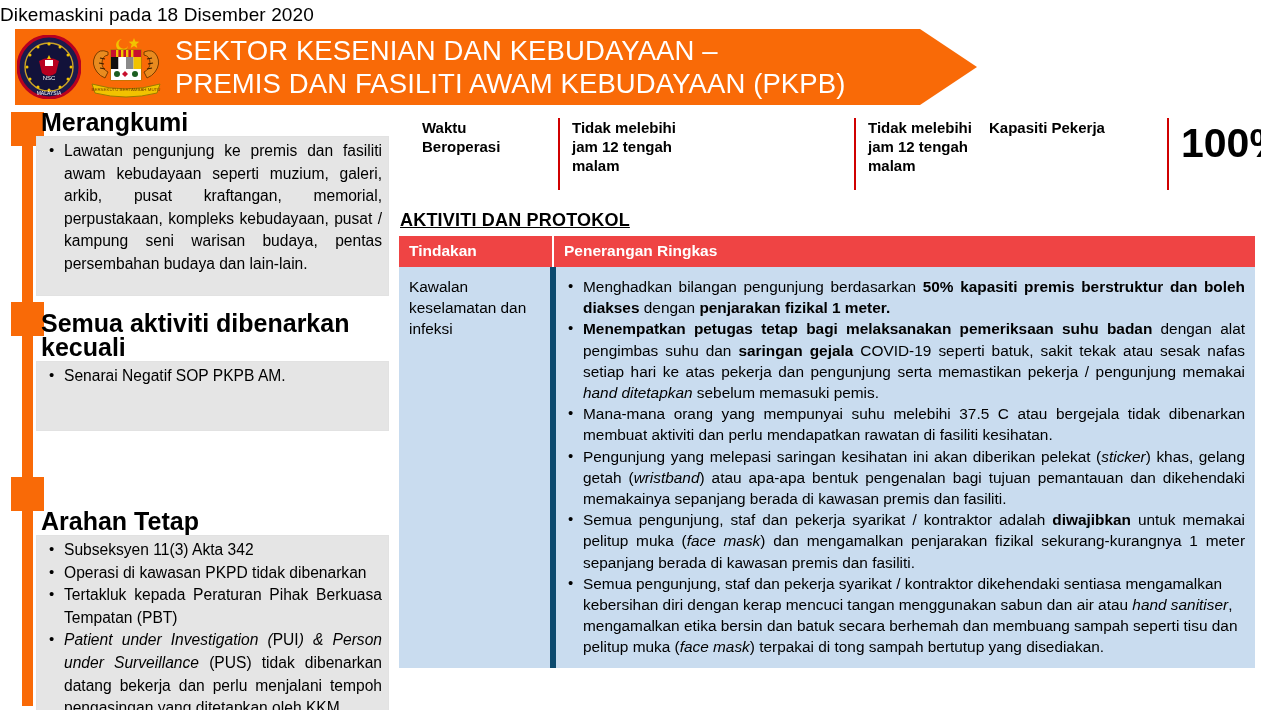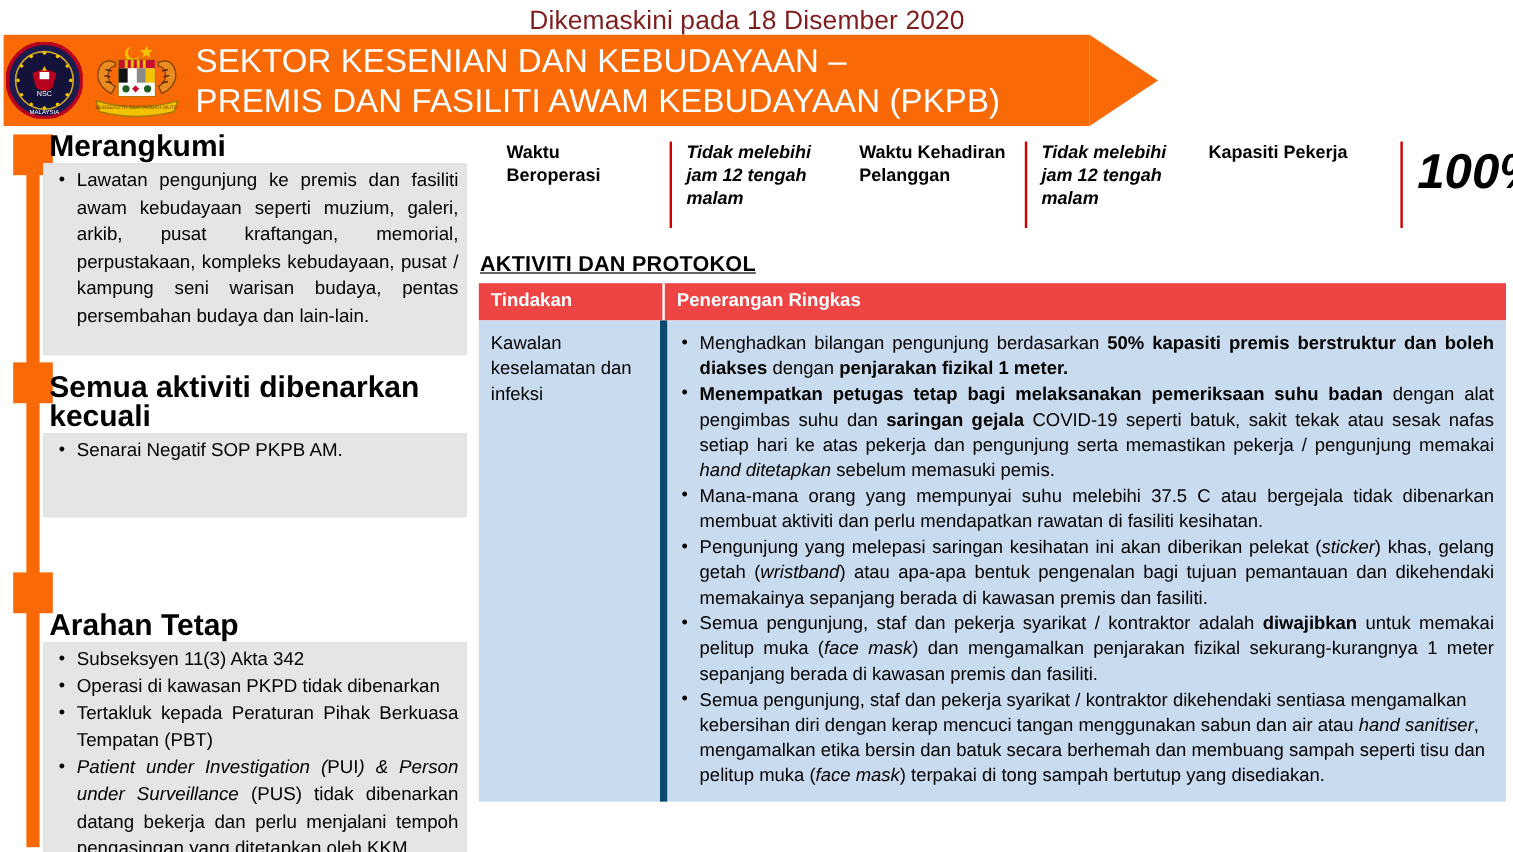--- a/index.html
+++ b/index.html
@@ -15,31 +15,31 @@
     font-family: "Liberation Sans", sans-serif;
     color: #000000;
   }
 
   
   .top-date {
     position: absolute;
     top: 4px;
     left: 0;
     width: 1245px;
-    text-align: center;
-    font-size: 22px;
-    color: #7f1d1d;
+    text-align: left;
+    font-size: 19px;
+    color: #000000;
     letter-spacing: .1px;
   }
 
   
   .header-band {
     position: absolute;
     top: 29px;
-    left: 3px;
+    left: 15px;
     width: 962px;
     height: 76px;
   }
   .band-body {
     position: absolute;
     top: 0; left: 0;
     width: 905px;
     height: 76px;
     background: #F96A07;
   }
@@ -154,21 +154,21 @@
     width: 858px;
     height: 72px;
     margin-left: 24px;
   }
   .stat-cell {
     position: absolute;
     top: 0;
     height: 72px;
     box-sizing: border-box;
   }
-  .stat-cell.with-rule { border-left: 2px solid #D00000; padding-left: 12px; font-style: italic; }
+  .stat-cell.with-rule { border-left: 2px solid #D00000; padding-left: 12px; }
   .stat-label {
     font-size: 15px;
     font-weight: bold;
     line-height: 19px;
   }
   .stat-big {
     font-size: 41px;
     font-weight: bold;
     line-height: 50px;
   }
@@ -360,30 +360,26 @@
 <div class="stat-strip">
   <div class="stat-cell" style="left:0px;width:140px;">
     <div class="stat-label" style="white-space:pre-line;">Waktu
 Beroperasi</div>
   </div>
   <div class="stat-cell with-rule" style="left:136px;width:150px;">
     <div class="stat-label" style="white-space:pre-line;">Tidak melebihi
 jam 12 tengah
 malam</div>
   </div>
-  <div class="stat-cell" style="left:294px;width:150px;">
-    <div class="stat-label" style="white-space:pre-line;">Waktu Kehadiran
-Pelanggan</div>
-  </div>
   <div class="stat-cell with-rule" style="left:432px;width:150px;">
     <div class="stat-label" style="white-space:pre-line;">Tidak melebihi
 jam 12 tengah
 malam</div>
   </div>
-  <div class="stat-cell" style="left:585px;width:160px;">
+  <div class="stat-cell" style="left:567px;width:160px;">
     <div class="stat-label" style="white-space:pre-line;">Kapasiti  Pekerja</div>
   </div>
   <div class="stat-cell with-rule" style="left:745px;width:115px;">
     <div class="stat-big">100%</div>
   </div>
 </div>
 
 <div class="akt-heading">AKTIVITI DAN PROTOKOL</div>
 
 <table class="proto-table">

